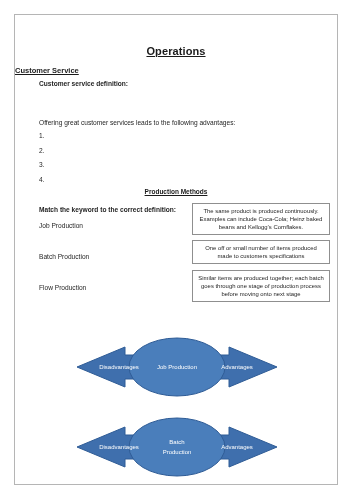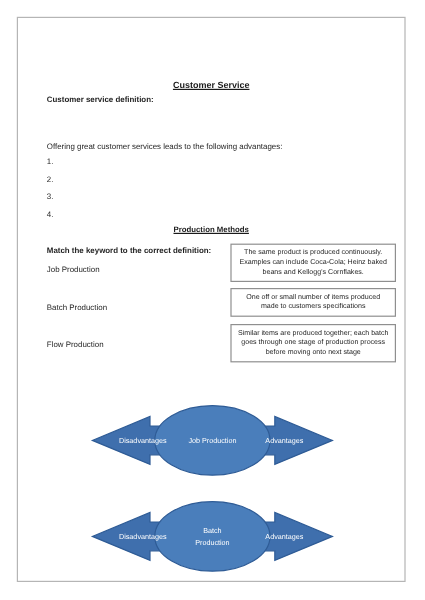--- a/index.html
+++ b/index.html
@@ -34,21 +34,20 @@
     font-size: 11px;
     font-weight: bold;
     text-decoration: underline;
     letter-spacing: 0.1px;
   }
   .sub-title {
     position: absolute;
     left: 0;
     top: 51px;
     width: 100%;
-    text-align: center;
     font-size: 7.5px;
     font-weight: bold;
     text-decoration: underline;
   }
   .section-title {
     position: absolute;
     left: 0;
     top: 173px;
     width: 100%;
     text-align: center;
@@ -108,20 +107,21 @@
     font-size: 6px;
     text-anchor: middle;
   }
   .ellipse-label { font-size: 6px; }
 </style>
 </head>
 <body>
 
 <div id="page">
 
+  <div class="doc-title">Operations</div>
   <div class="sub-title">Customer Service</div>
 
   <div class="body-text bold def-def-label">Customer service definition:</div>
   <div class="body-text adv-lead">Offering great customer services leads to the following advantages:</div>
 
   <div class="body-text num1">1.</div>
   <div class="body-text num2">2.</div>
   <div class="body-text num3">3.</div>
   <div class="body-text num4">4.</div>
 

